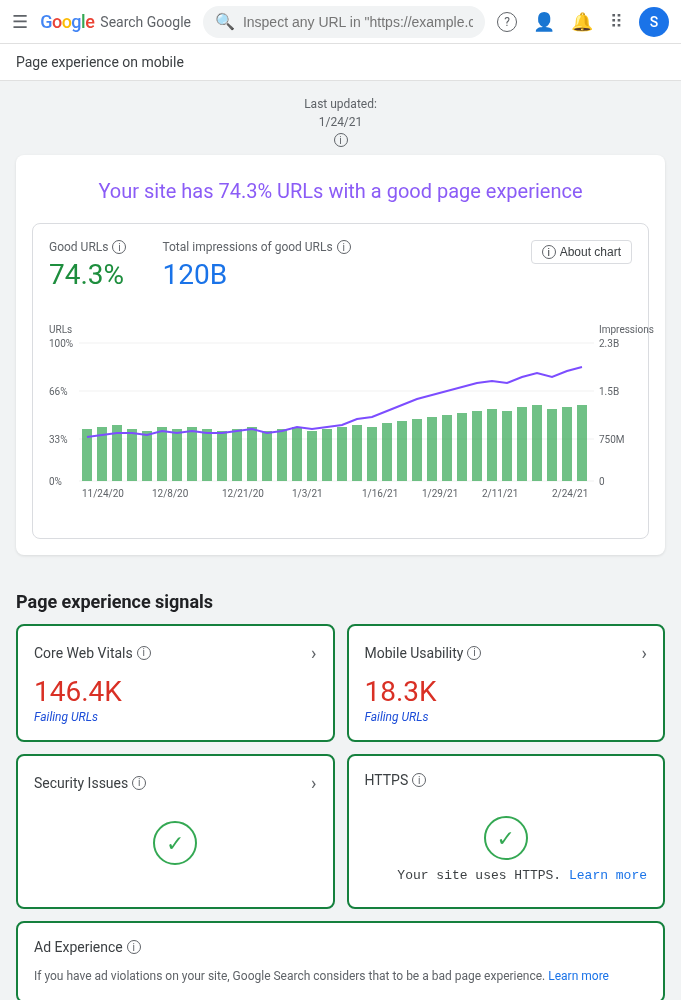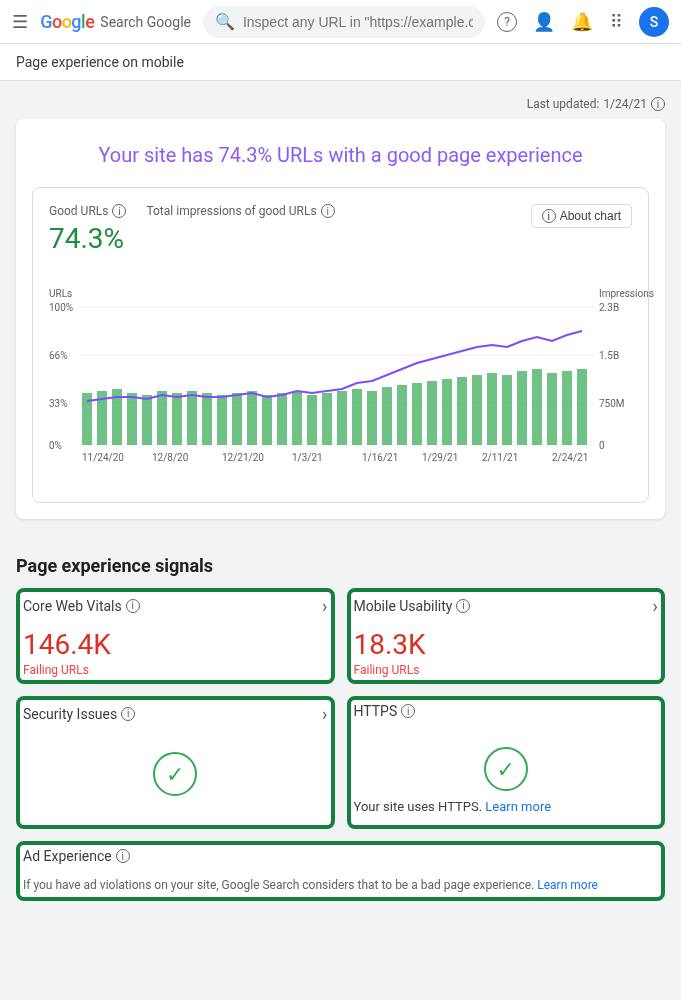--- a/index.html
+++ b/index.html
@@ -45,65 +45,65 @@
       padding: 10px 16px;
       border-bottom: 1px solid #e0e0e0;
       font-size: 14px;
       color: #3c4043;
     }
 
     
     .main { padding: 16px; }
 
     
-    .last-updated { text-align: right; font-size: 12px; color: #5f6368; margin-bottom: 8px; display: flex; justify-content: flex-end; align-items: center; gap: 4px; }
+    .last-updated { text-align: right; font-size: 12px; color: #5f6368; margin-bottom: 8px; display: flex; justify-content: flex-end; align-items: center; gap: 4px; flex-direction: column; }
     .info-icon { width: 14px; height: 14px; border-radius: 50%; border: 1.5px solid #5f6368; display: inline-flex; align-items: center; justify-content: center; font-size: 10px; color: #5f6368; cursor: pointer; }
 
     
     .hero { background: #fff; border-radius: 8px; padding: 24px 16px 16px; margin-bottom: 20px; box-shadow: 0 1px 3px rgba(0,0,0,0.1); }
     .hero-title { text-align: center; font-size: 20px; font-weight: 400; color: #8b5cf6; margin-bottom: 20px; }
 
     
     .chart-card { background: #fff; border: 1px solid #dadce0; border-radius: 8px; padding: 16px; }
-    .chart-metrics { display: flex; gap: 20px; margin-bottom: 16px; }
+    .chart-metrics { display: flex; gap: 36px; margin-bottom: 16px; }
     .metric-label { font-size: 12px; color: #5f6368; display: flex; align-items: center; gap: 4px; margin-bottom: 4px; }
     .metric-value-green { font-size: 28px; font-weight: 400; color: #1e8e3e; }
     .metric-value-blue { font-size: 28px; font-weight: 400; color: #1a73e8; }
     .about-chart-btn {
       margin-left: auto; border: 1px solid #dadce0; border-radius: 4px; padding: 4px 10px;
       font-size: 12px; color: #3c4043; cursor: pointer; background: #fff; display: flex; align-items: center; gap: 4px;
       height: fit-content;
     }
 
     
     .chart-area { position: relative; }
 
     
     .signals-title { font-size: 18px; font-weight: 700; color: #202124; margin: 36px 0 12px; }
     .signals-grid { display: grid; grid-template-columns: 1fr 1fr; gap: 12px; }
 
     .signal-card {
-      background: #fff; border: 4px solid #15803d; border-radius: 8px; padding: 3px;
+      background: #fff; border: 2px solid #15803d; border-radius: 8px; padding: 16px;
       cursor: pointer; position: relative;
     }
     .signal-card-header { display: flex; align-items: center; justify-content: space-between; margin-bottom: 12px; }
     .signal-card-title { font-size: 14px; color: #3c4043; display: flex; align-items: center; gap: 4px; }
     .chevron-icon { color: #5f6368; font-size: 18px; }
     .signal-value-red { font-size: 28px; font-weight: 400; color: #d93025; }
-    .signal-value-label { font-size: 12px; color: #ef4444; margin-top: 2px; }
+    .signal-value-label { font-size: 12px; color: #1d4ed8; margin-top: 2px; font-style: italic; }
 
     .check-circle {
       width: 44px; height: 44px; border-radius: 50%; border: 2px solid #34a853;
       display: flex; align-items: center; justify-content: center;
       margin: 8px auto 8px; color: #34a853; font-size: 22px;
     }
     .signal-no-issues { text-align: center; padding: 8px 0; }
     .signal-no-issues-text { font-size: 13px; color: #3c4043; margin-top: 4px; }
 
-    .https-text { font-size: 13px; color: #3c4043; text-align: left; }
+    .https-text { font-size: 13px; color: #3c4043; text-align: right; font-family: Liberation Mono, monospace; }
     .https-link { color: #1a73e8; text-decoration: none; cursor: pointer; }
 
     .ad-experience-desc { font-size: 12px; color: #5f6368; line-height: 1.5; }
     .ad-learn-link { color: #1a73e8; text-decoration: none; }
 
     
     .signal-card-full { grid-column: 1 / -1; }
 
     
     .chart-axis-label { font-size: 10px; fill: #5f6368; }
@@ -155,20 +155,21 @@
               <span>Good URLs</span>
               <span class="info-icon">i</span>
             </div>
             <div class="metric-value-green">74.3%</div>
           </div>
           <div>
             <div class="metric-label">
               <span>Total impressions of good URLs</span>
               <span class="info-icon">i</span>
             </div>
+            <div class="metric-value-blue">120B</div>
           </div>
         </div>
         <button class="about-chart-btn">
           <span style="font-size:11px;border:1.5px solid #5f6368;border-radius:50%;width:14px;height:14px;display:inline-flex;align-items:center;justify-content:center;">i</span>
           <span>About chart</span>
         </button>
       </div>
 
       <div class="chart-area">
         <svg width="580" height="200" viewBox="0 0 580 200" style="overflow:visible;">

